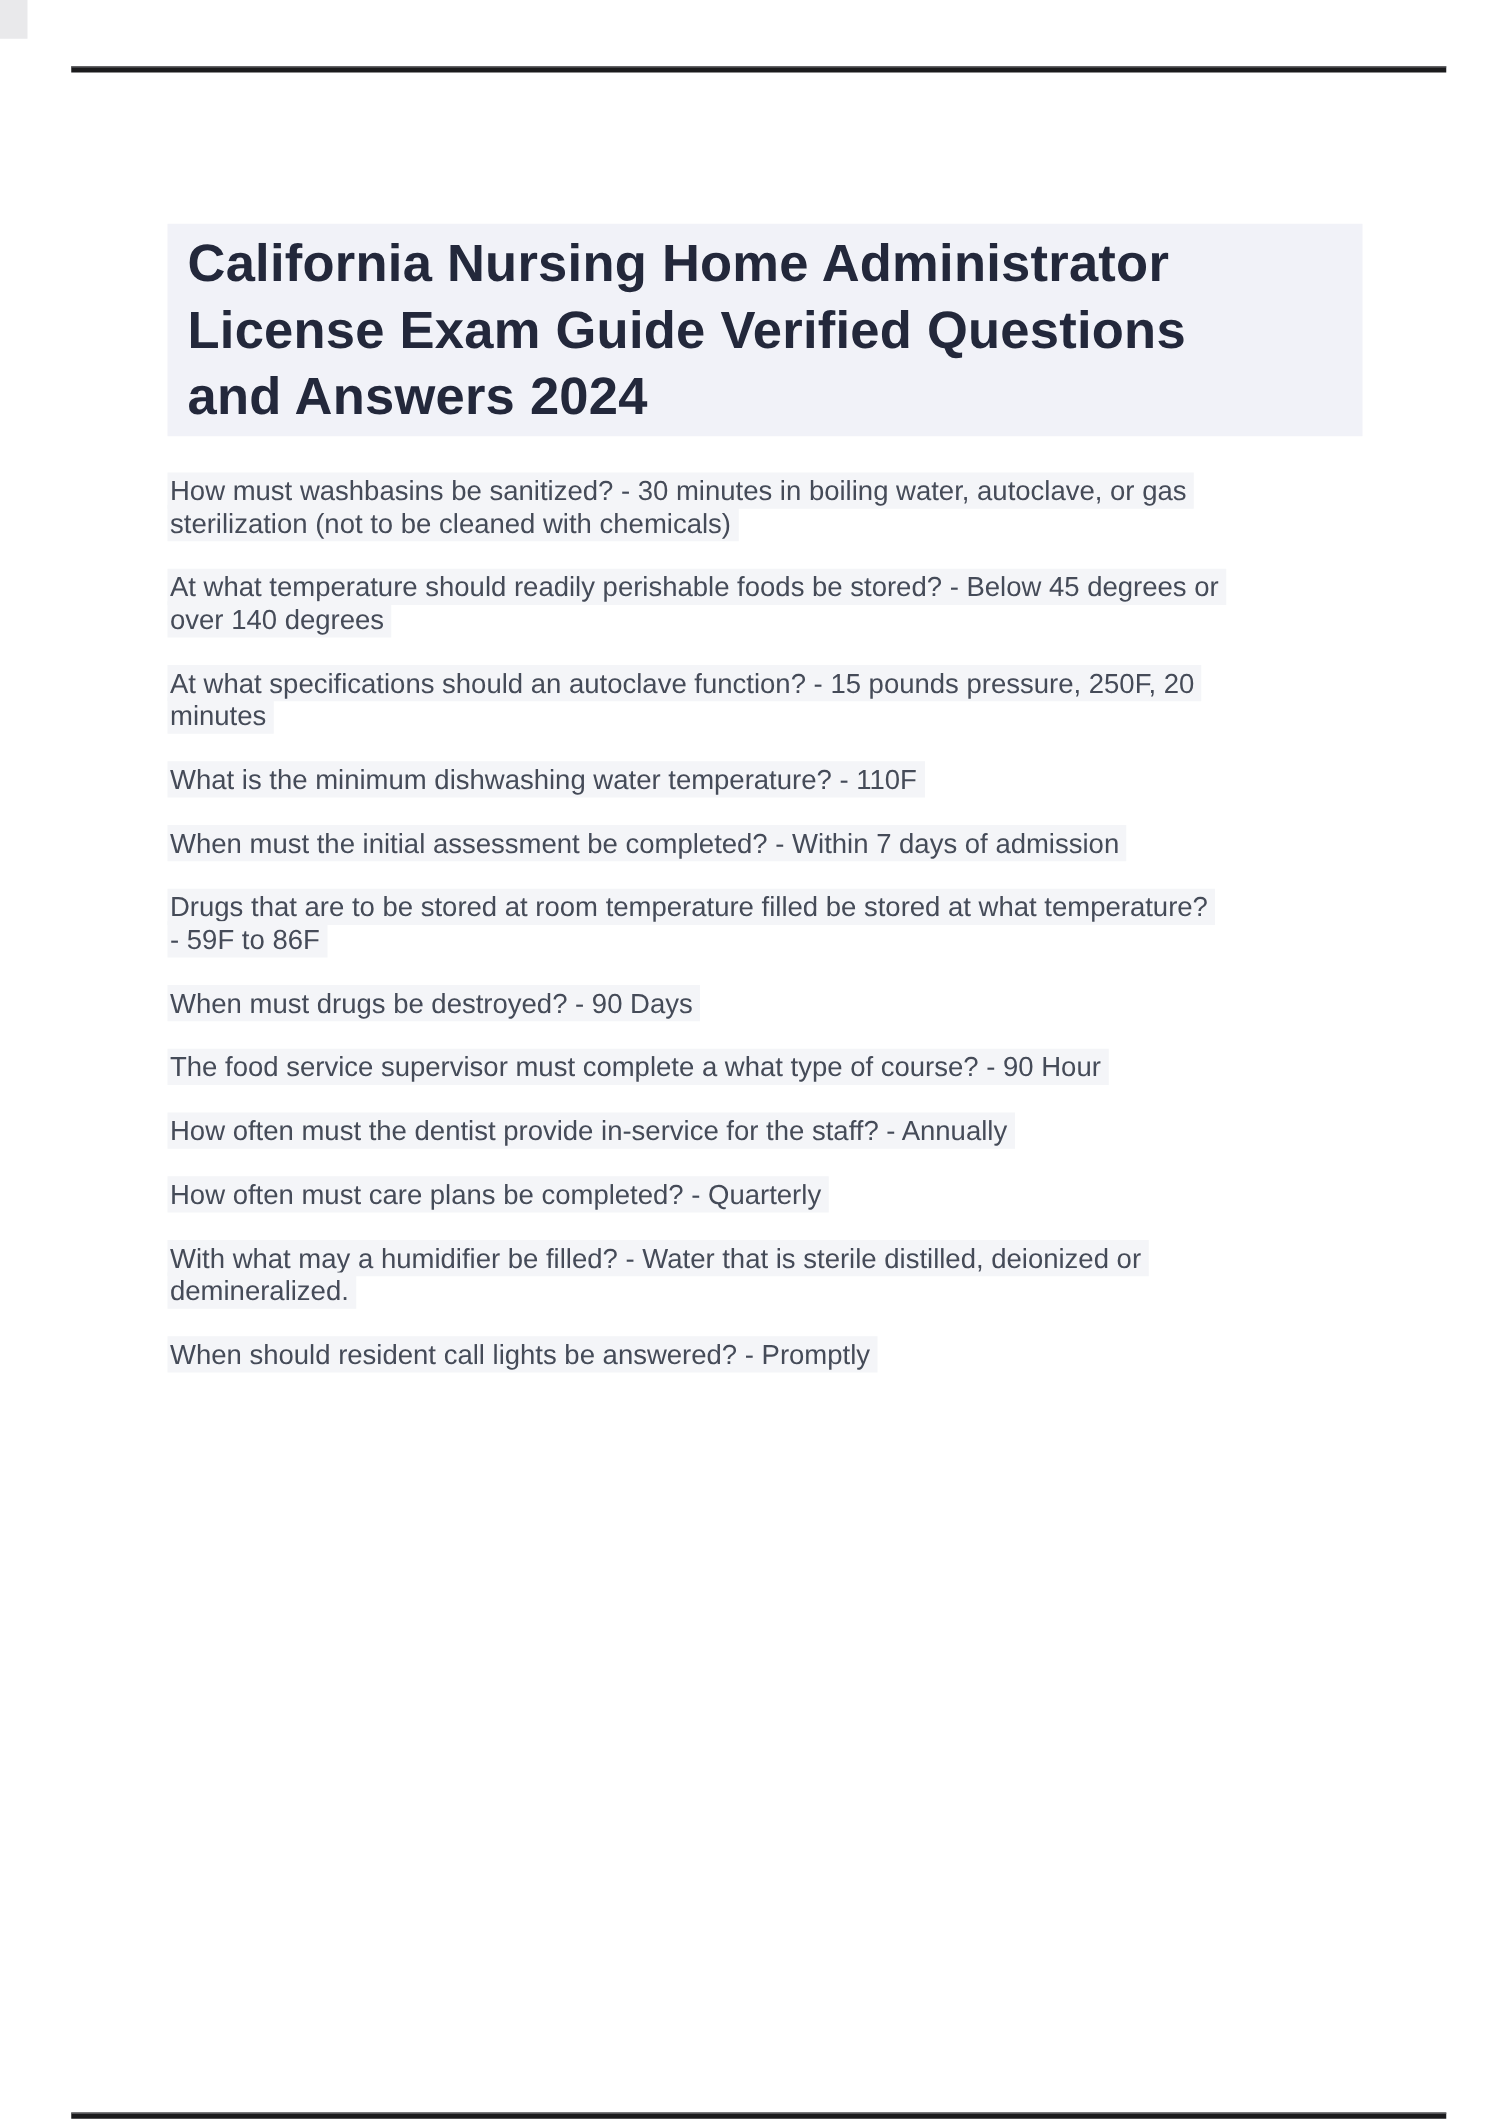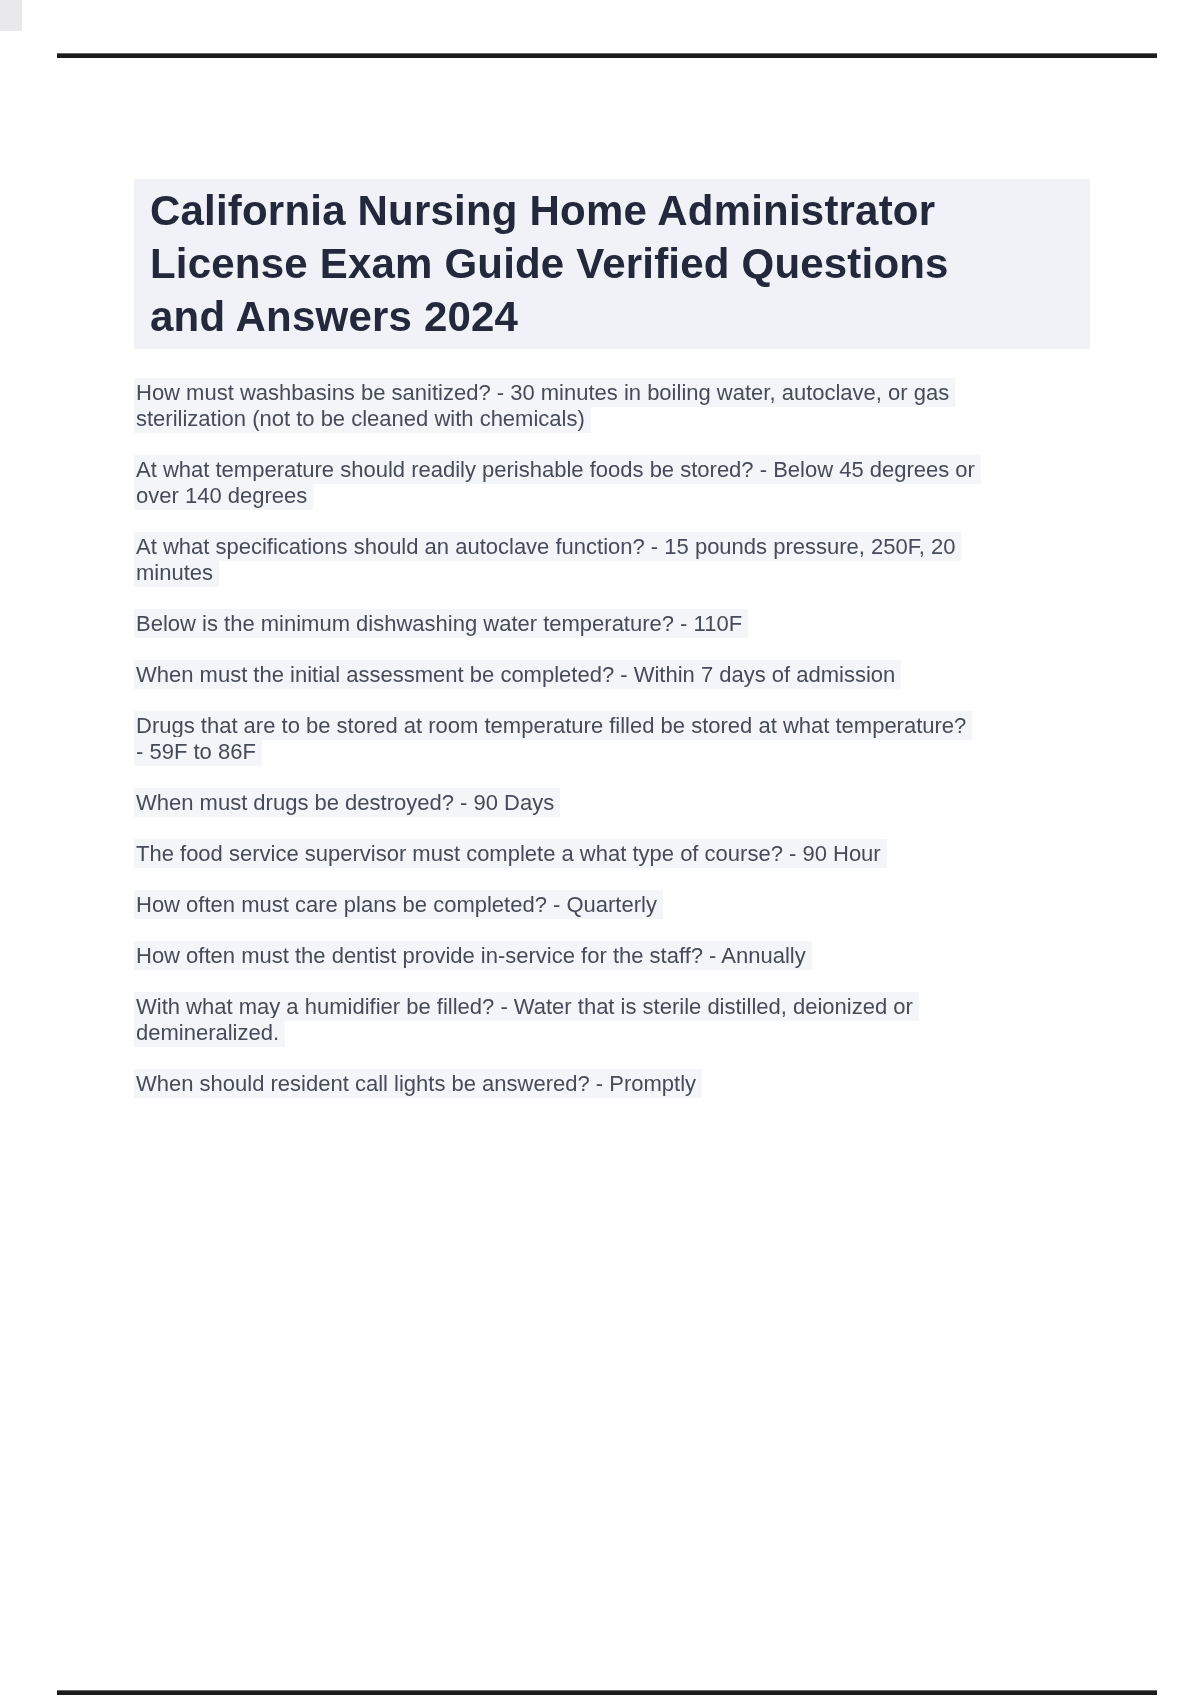--- a/index.html
+++ b/index.html
@@ -95,40 +95,40 @@
   </p>
         <p class="qa-item">
     <span class="qa-text">At what temperature should readily perishable foods be stored? - Below 45 degrees or
 over 140 degrees</span>
   </p>
         <p class="qa-item">
     <span class="qa-text">At what specifications should an autoclave function? - 15 pounds pressure, 250F, 20
 minutes</span>
   </p>
         <p class="qa-item">
-    <span class="qa-text">Below is the minimum dishwashing water temperature? - 110F</span>
+    <span class="qa-text">What is the minimum dishwashing water temperature? - 110F</span>
   </p>
         <p class="qa-item">
     <span class="qa-text">When must the initial assessment be completed? - Within 7 days of admission</span>
   </p>
         <p class="qa-item">
     <span class="qa-text">Drugs that are to be stored at room temperature filled be stored at what temperature?
 - 59F to 86F</span>
   </p>
         <p class="qa-item">
     <span class="qa-text">When must drugs be destroyed? - 90 Days</span>
   </p>
         <p class="qa-item">
     <span class="qa-text">The food service supervisor must complete a what type of course? - 90 Hour</span>
   </p>
         <p class="qa-item">
-    <span class="qa-text">How often must care plans be completed? - Quarterly</span>
+    <span class="qa-text">How often must the dentist provide in-service for the staff? - Annually</span>
   </p>
         <p class="qa-item">
-    <span class="qa-text">How often must the dentist provide in-service for the staff? - Annually</span>
+    <span class="qa-text">How often must care plans be completed? - Quarterly</span>
   </p>
         <p class="qa-item">
     <span class="qa-text">With what may a humidifier be filled? - Water that is sterile distilled, deionized or
 demineralized.</span>
   </p>
         <p class="qa-item">
     <span class="qa-text">When should resident call lights be answered? - Promptly</span>
   </p>
       </div>
   </div>

